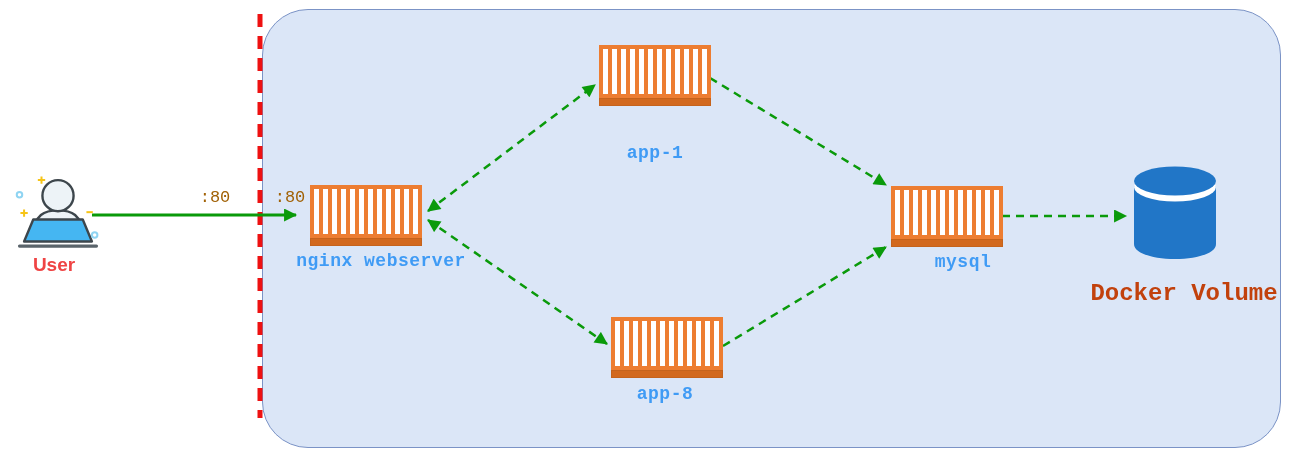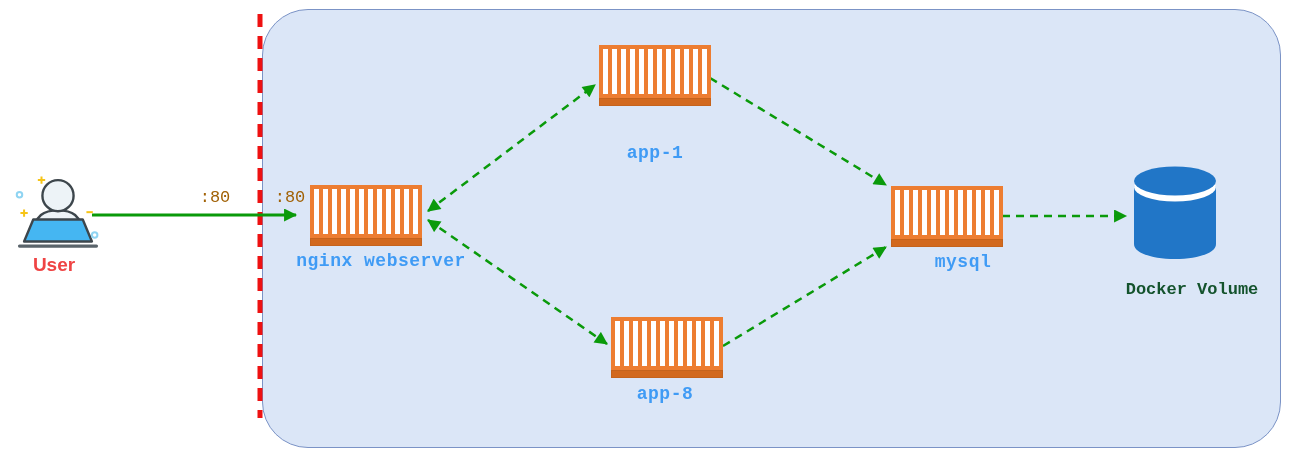--- a/index.html
+++ b/index.html
@@ -47,24 +47,23 @@
     font-weight: bold;
     font-size: 18px;
     color: #3f9bf5;
     white-space: nowrap;
     letter-spacing: 0.5px;
   }
   .vlabel {
     position: absolute;
     transform: translateX(-50%);
     font-weight: bold;
-    font-size: 17px;
-    color: #14532d;
+    font-size: 24px;
+    color: #c2410c;
     white-space: nowrap;
-    margin-left: 8px;
   }
   .ulabel {
     position: absolute;
     transform: translateX(-50%);
     font-family: "Liberation Sans", sans-serif;
     font-weight: bold;
     font-size: 19px;
     color: #ef4444;
     white-space: nowrap;
   }

